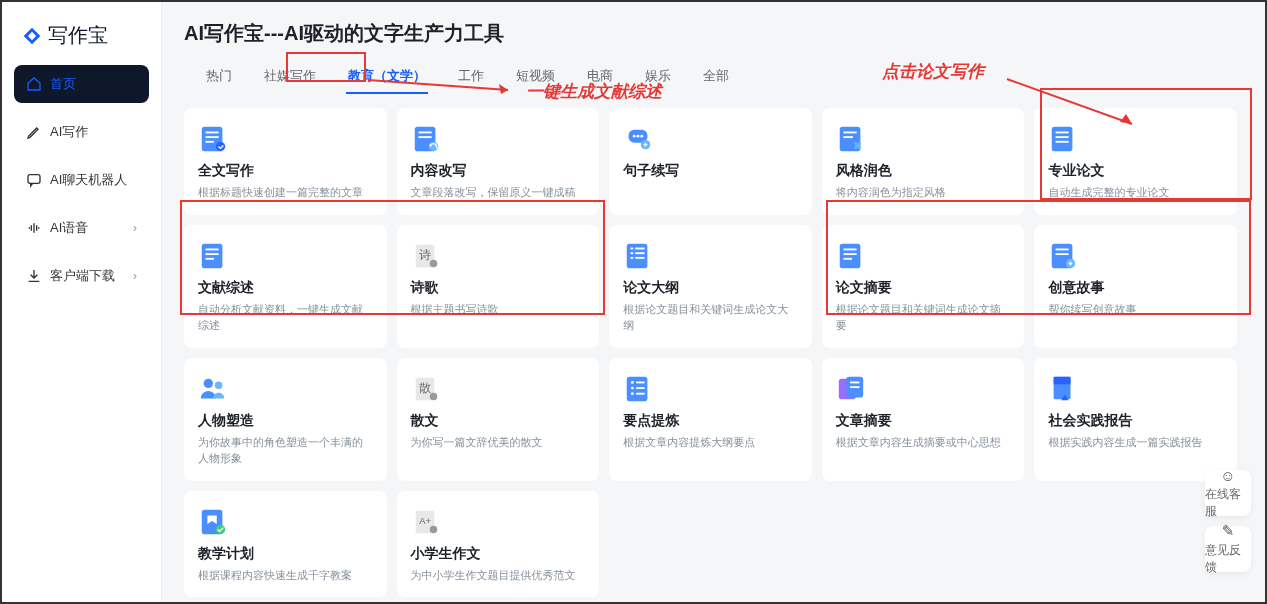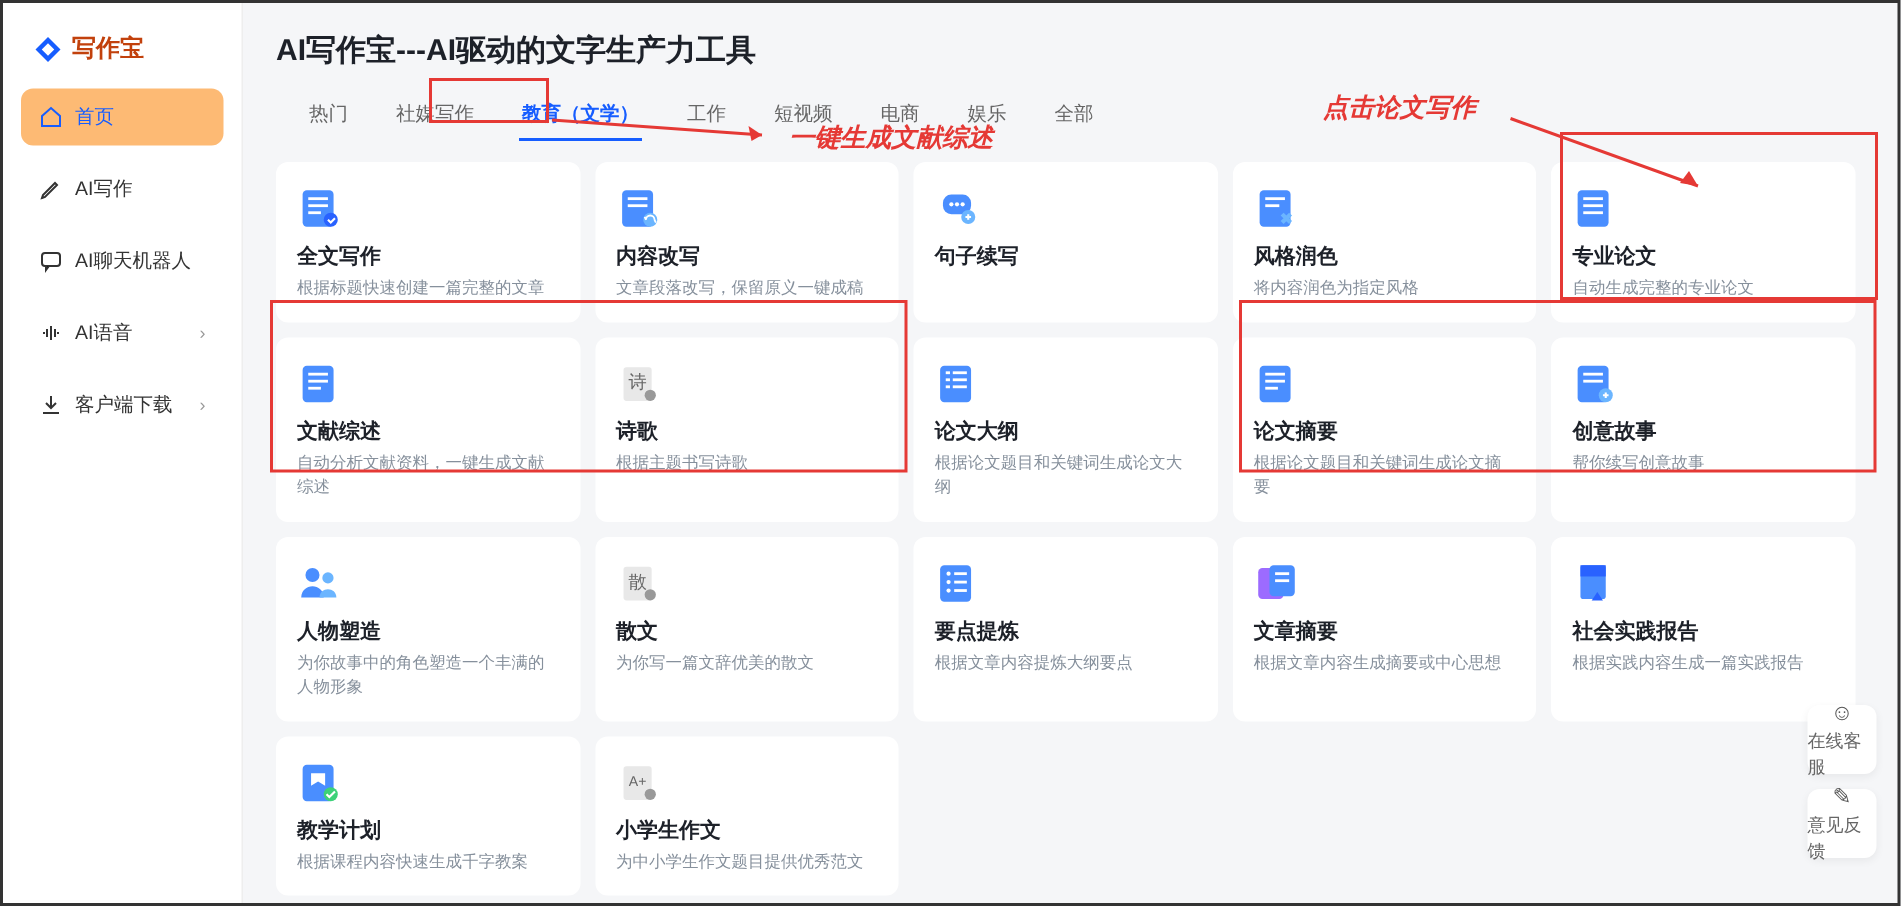--- a/index.html
+++ b/index.html
@@ -1,23 +1,23 @@
 <!DOCTYPE html>
 <html><head>
   <meta charset="utf-8">
   <style>
     * { margin: 0; padding: 0; box-sizing: border-box; font-family: "Microsoft YaHei", sans-serif; }
     body { background: #f5f6f8; width: 1267px; height: 604px; overflow: hidden; position: relative; border: 2px solid #333; }
     .app { display: flex; height: 100%; }
     .sidebar { width: 160px; background: #fff; padding: 14px 12px; display: flex; flex-direction: column; gap: 10px; border-right: 1px solid #eee; }
     .logo-row { display: flex; align-items: center; gap: 6px; padding: 6px 8px; }
     .logo-icon { width: 20px; height: 20px; }
-    .logo-text { font-size: 16px; font-weight: 700; color: #c2410c; }
+    .logo-text { font-size: 20px; font-weight: 400; color: #0f172a; }
     .nav-item { display: flex; align-items: center; gap: 8px; padding: 10px 12px; border-radius: 8px; background: #fff; cursor: pointer; font-size: 13px; color: #333; }
-    .nav-item.active { background: #fdba74; color: #165dff; }
+    .nav-item.active { background: #0f172a; color: #165dff; }
     .nav-item .icon { width: 16px; height: 16px; display: inline-flex; align-items: center; justify-content: center; }
     .nav-item .chevron { margin-left: auto; color: #999; font-size: 12px; }
     .main { flex: 1; padding: 18px 28px 10px 22px; overflow: hidden; }
     .page-title { font-size: 20px; font-weight: 700; color: #1d2129; margin-bottom: 16px; }
     .tabs { display: flex; gap: 28px; margin-bottom: 14px; border-bottom: 1px solid transparent; position: relative; margin-left: 20px; }
     .tab { font-size: 13px; color: #666; padding: 4px 2px 8px; cursor: pointer; position: relative; }
     .tab.active { color: #165dff; font-weight: 600; }
     .tab.active::after { content: ""; position: absolute; left: 0; right: 0; bottom: -1px; height: 2px; background: #165dff; }
     .grid { display: grid; grid-template-columns: repeat(5, 1fr); gap: 10px; }
     .card { background: #fff; border-radius: 8px; padding: 16px 14px 14px; cursor: pointer; min-height: 102px; }

